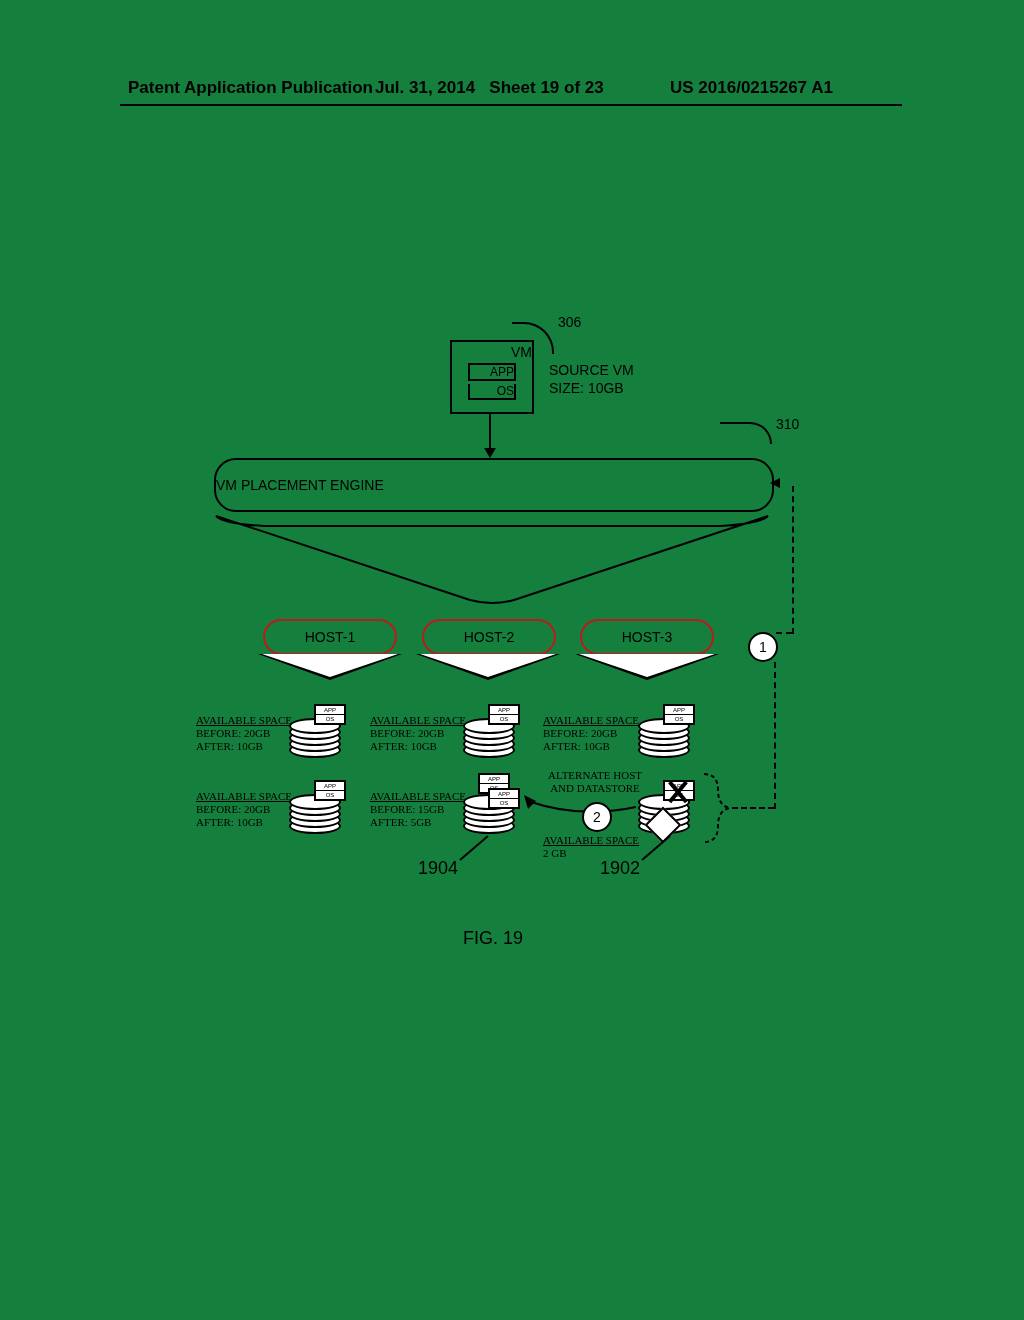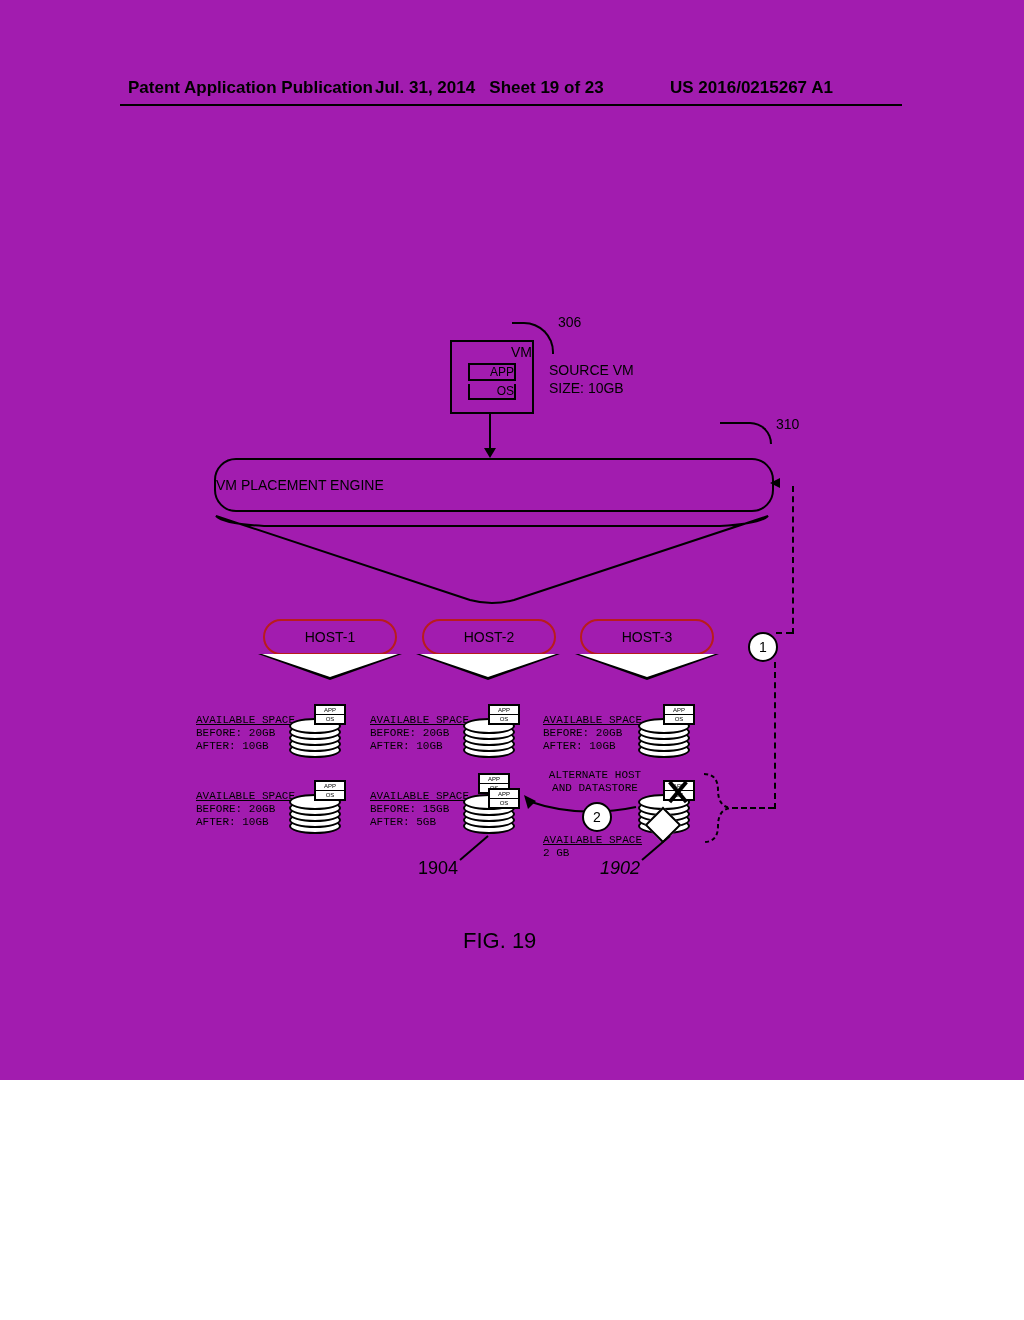--- a/index.html
+++ b/index.html
@@ -5,22 +5,22 @@
   body {
     margin: 0;
     padding: 0;
     font-family: Arial, Helvetica, sans-serif;
     background: #fff;
     color: #000;
   }
   .page {
     position: relative;
     width: 1024px;
-    height: 1080px;
-    background: #a21caf;
+    height: 1320px;
+    background: #15803d;
   }
   .header {
     position: absolute;
     top: 78px;
     left: 0;
     width: 100%;
     font-weight: bold;
     font-size: 17px;
   }
   .header .left { position: absolute; left: 128px; }
@@ -140,21 +140,21 @@
   .tinyvm .r {
     font-size: 6px;
     line-height: 8px;
     text-align: center;
     border-top: 1px solid #000;
   }
   .tinyvm .r:first-child{ border-top:none;}
 
   .space-label {
     position: absolute;
-    font-family: Liberation Mono, monospace;
+    font-family: Liberation Serif, serif;
     font-stretch: condensed;
     font-size: 11px;
     line-height: 13px;
   }
   .space-label .u { text-decoration: underline; }
 
   .circle-num {
     position: absolute;
     width: 26px; height: 26px;
     border: 2px solid #000;
@@ -163,21 +163,21 @@
     font-size: 14px;
     background:#fff;
   }
 
   .dashed-v { position:absolute; border-left: 2px dashed #000; }
   .dashed-h { position:absolute; border-top: 2px dashed #000; }
 
   .solid-line { position:absolute; background:#000; }
   .leader-label { position:absolute; font-size:18px; }
 
-  .fig-label { position:absolute; font-size:22px; font-weight:normal;}
+  .fig-label { position:absolute; font-size:18px; font-weight:normal;}
 
   .x-mark {
     position:absolute;
     width:26px;height:22px;
   }
   .x-mark::before, .x-mark::after{
     content:"";position:absolute;left:11px;top:-2px;width:4px;height:26px;background:#000;
   }
   .x-mark::before{ transform:rotate(40deg);}
   .x-mark::after{ transform:rotate(-40deg);}
@@ -366,21 +366,21 @@
     </div>
 
   <div class="space-label" style="left:543px; top:834px;">
     <div class="u">AVAILABLE SPACE</div>
     <div>2 GB</div>
   </div>
 
   <svg class="abs" style="left:636px;top:834px;" width="40" height="30">
       <line x1="34" y1="2" x2="6" y2="26" stroke="#000" stroke-width="2"></line>
     </svg>
-  <div class="leader-label" style="left:600px; top:858px;font-style:italic;"><span>1902</span></div>
+  <div class="leader-label" style="left:600px; top:858px;"><span>1902</span></div>
 
   <div class="circle-num" style="left:748px; top:632px;">
       <span>1</span>
     </div>
 
   <svg class="abs" style="left:700px; top:770px;" width="60" height="78">
     <path d="M4,4 Q18,4 18,20 Q18,36 30,38 Q18,40 18,56 Q18,72 4,72" fill="none" stroke="#000" stroke-width="2" stroke-dasharray="4 3"></path>
   </svg>
   <div class="dashed-h" style="left:732px; top:807px; width:42px;"></div>
   <div class="dashed-v" style="left:774px; top:662px; height:147px;"></div>

